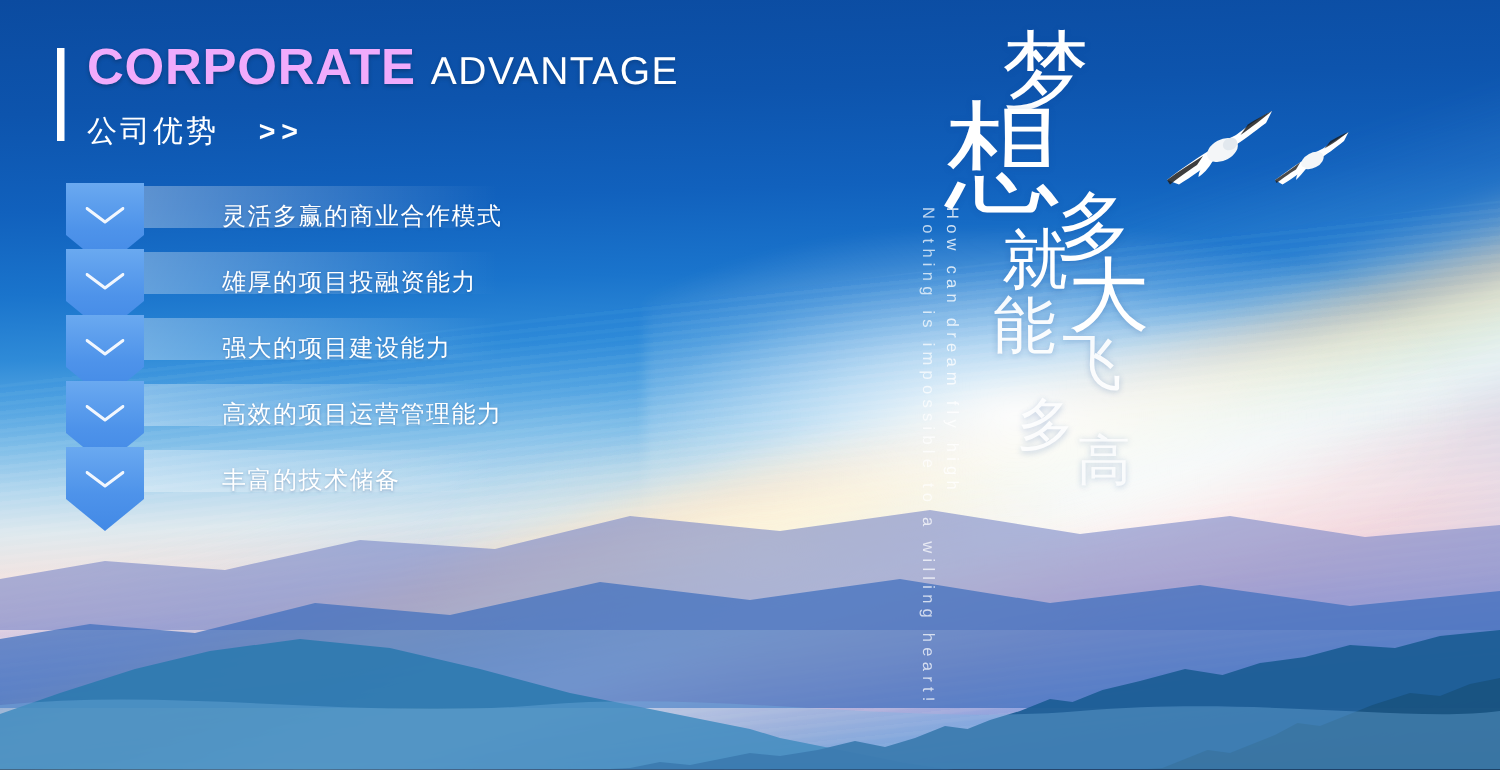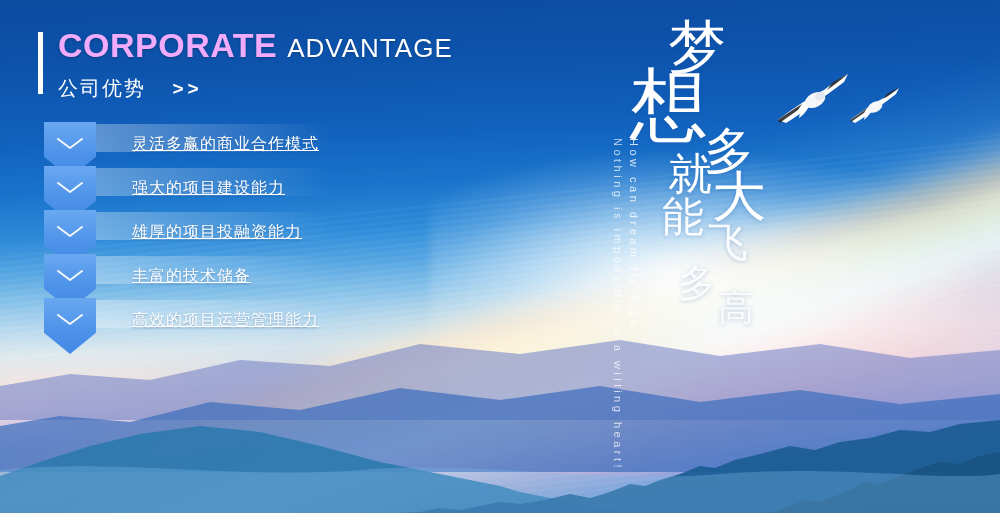--- a/index.html
+++ b/index.html
@@ -126,24 +126,23 @@
     background:linear-gradient(180deg,#6aa9f0 0%,#4e93ea 55%,#4289e6 100%);
     clip-path:polygon(0% 0%,100% 0%,100% 62%,50% 100%,0% 62%);
     box-shadow:0 2px 4px rgba(10,50,110,.28);
   }
   .badge-chev{
     position:absolute;left:50%;top:16px;transform:translateX(-50%);
     width:26px;height:12px;
   }
   .badge-chev svg{display:block;}
   .row-text{
-    position:absolute;left:88px;top:10px;
+    position:absolute;left:104px;top:10px;
     font-size:16px;color:#ffffff;letter-spacing:1px;white-space:nowrap;
     text-shadow:0 1px 2px rgba(20,60,120,.35);
-    text-decoration:underline;
   }
 
   
   .cal{position:absolute;left:612px;top:0;width:180px;height:420px;}
   .cw{position:absolute;color:#ffffff;line-height:1;
       font-family:"DejaVu Sans","Liberation Sans",sans-serif;font-weight:500;
       text-shadow:0 1px 4px rgba(20,70,150,.25);}
   .c-meng{left:56px;top:18px;font-size:58px;}
   .c-xiang{left:18px;top:66px;font-size:78px;}
   .c-duo1{left:92px;top:126px;font-size:50px;}
@@ -236,57 +235,57 @@
 
     <div class="row">
       <div class="row-band"></div>
       <div class="badge">
         <span class="badge-chev">
           <svg width="26" height="12" viewBox="0 0 26 12">
               <path d="M1 1 L13 10 L25 1" fill="none" stroke="#ffffff" stroke-width="2" stroke-linecap="round" stroke-linejoin="round" opacity=".92"></path>
             </svg>
         </span>
       </div>
+      <div class="row-text">雄厚的项目投融资能力</div>
+    </div>
+
+    <div class="row">
+      <div class="row-band"></div>
+      <div class="badge">
+        <span class="badge-chev">
+          <svg width="26" height="12" viewBox="0 0 26 12">
+              <path d="M1 1 L13 10 L25 1" fill="none" stroke="#ffffff" stroke-width="2" stroke-linecap="round" stroke-linejoin="round" opacity=".92"></path>
+            </svg>
+        </span>
+      </div>
       <div class="row-text">强大的项目建设能力</div>
     </div>
 
     <div class="row">
       <div class="row-band"></div>
       <div class="badge">
         <span class="badge-chev">
           <svg width="26" height="12" viewBox="0 0 26 12">
               <path d="M1 1 L13 10 L25 1" fill="none" stroke="#ffffff" stroke-width="2" stroke-linecap="round" stroke-linejoin="round" opacity=".92"></path>
             </svg>
         </span>
       </div>
-      <div class="row-text">雄厚的项目投融资能力</div>
+      <div class="row-text">高效的项目运营管理能力</div>
     </div>
 
     <div class="row">
       <div class="row-band"></div>
       <div class="badge">
         <span class="badge-chev">
           <svg width="26" height="12" viewBox="0 0 26 12">
               <path d="M1 1 L13 10 L25 1" fill="none" stroke="#ffffff" stroke-width="2" stroke-linecap="round" stroke-linejoin="round" opacity=".92"></path>
             </svg>
         </span>
       </div>
       <div class="row-text">丰富的技术储备</div>
-    </div>
-
-    <div class="row">
-      <div class="row-band"></div>
-      <div class="badge">
-        <span class="badge-chev">
-          <svg width="26" height="12" viewBox="0 0 26 12">
-              <path d="M1 1 L13 10 L25 1" fill="none" stroke="#ffffff" stroke-width="2" stroke-linecap="round" stroke-linejoin="round" opacity=".92"></path>
-            </svg>
-        </span>
-      </div>
-      <div class="row-text">高效的项目运营管理能力</div>
     </div>
 
   </div>
 
   <div class="cal">
     <span class="cw c-meng">梦</span>
     <span class="cw c-xiang">想</span>
     <span class="cw c-duo1">多</span>
     <span class="cw c-jiu">就</span>
     <span class="cw c-da">大</span>

